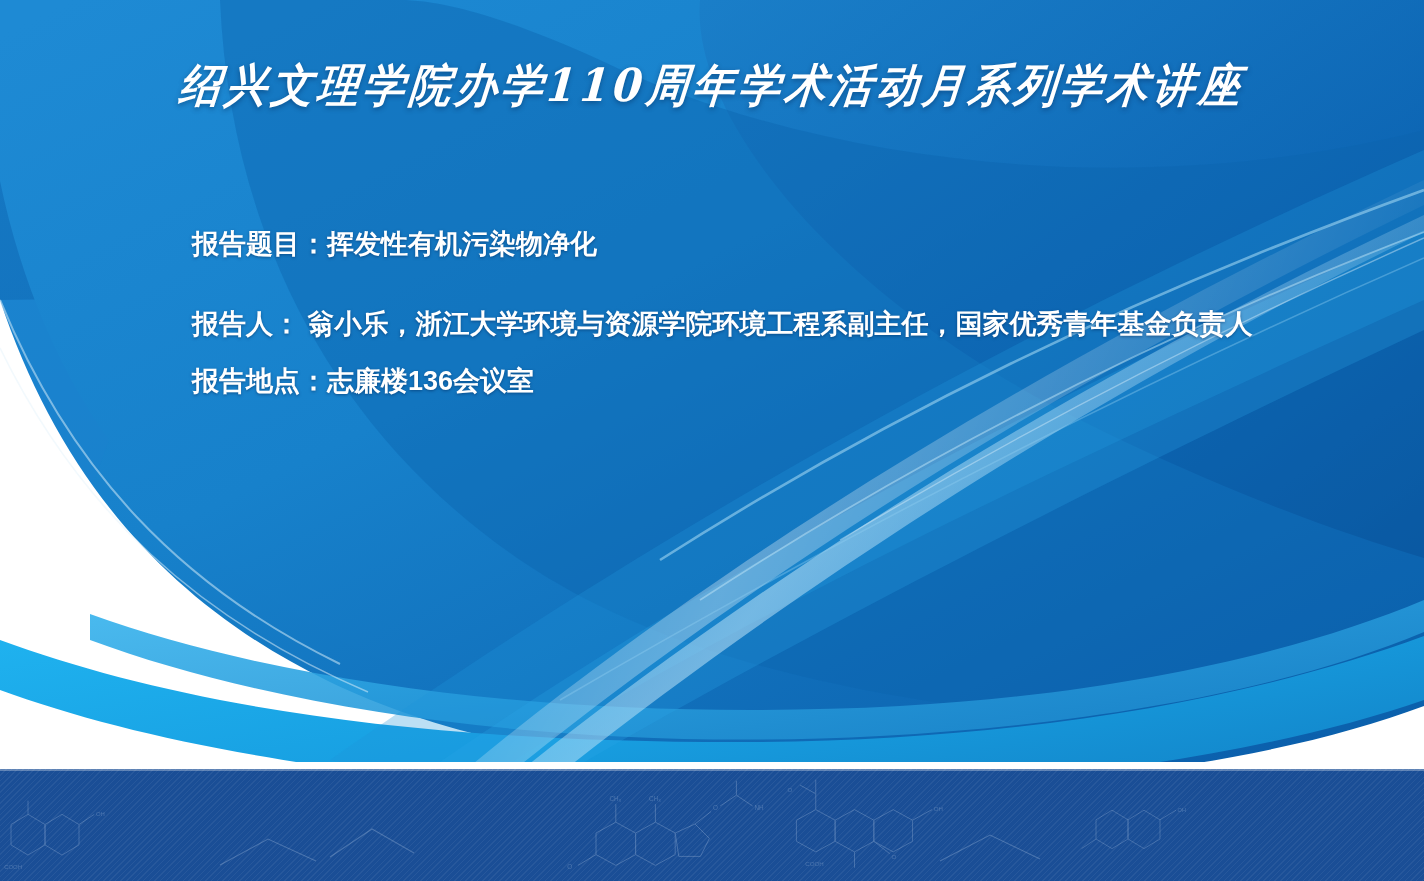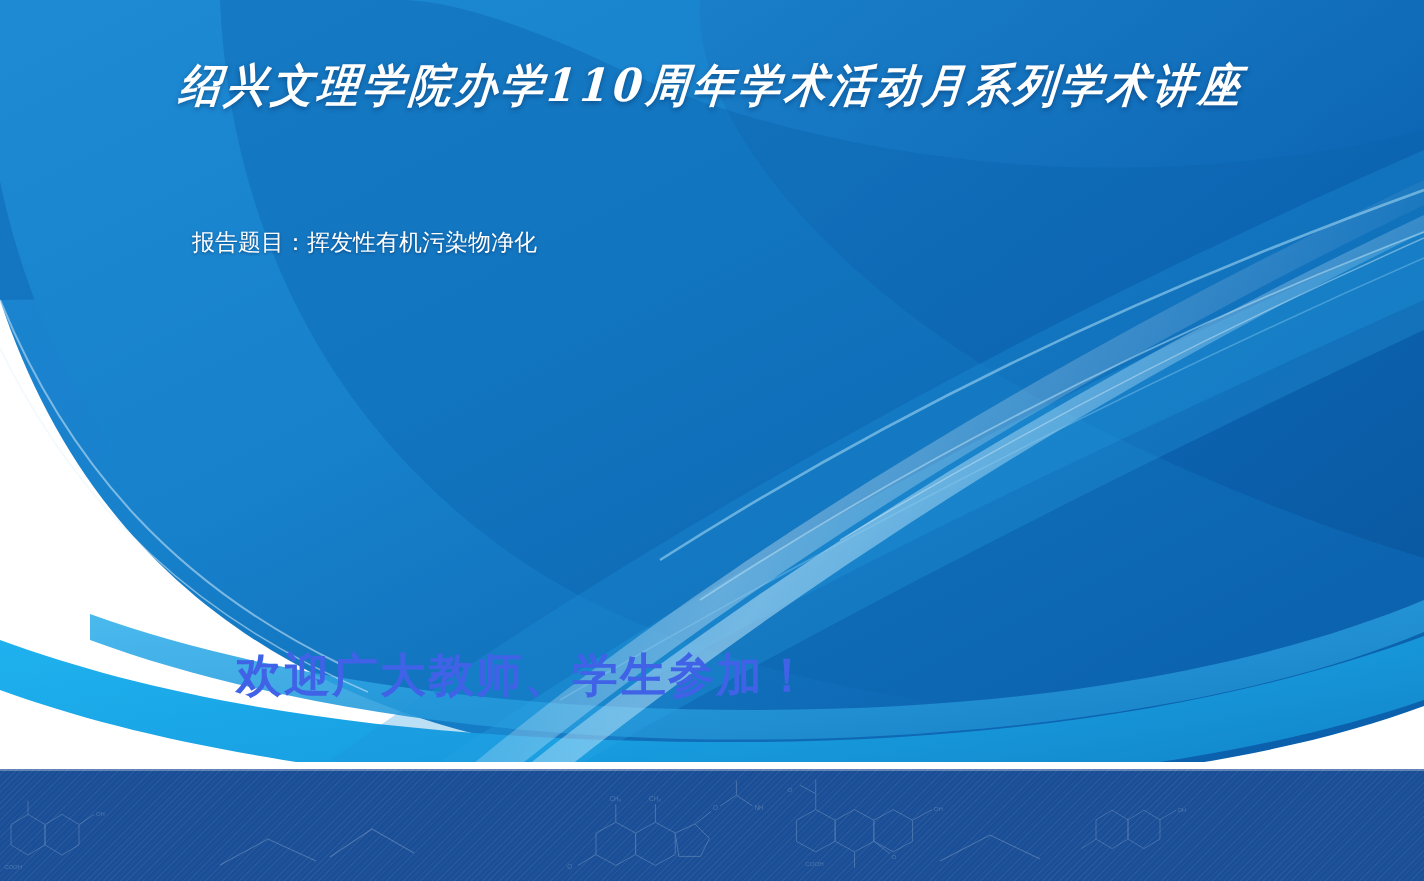--- a/index.html
+++ b/index.html
@@ -54,22 +54,22 @@
   
   .info-block {
     position: absolute;
     left: 192px;
     top: 228px;
     width: 1215px;
     z-index: 5;
   }
   .info-line {
     color: #ffffff;
-    font-size: 23px;
-    font-weight: 400;
+    font-size: 27px;
+    font-weight: 700;
     line-height: 1.25;
     white-space: nowrap;
     text-shadow: 0 1px 3px rgba(0, 40, 90, 0.55);
   }
   .info-line.l-title   { margin-bottom: 46px; }
   .info-line.l-speaker { margin-bottom: 23px; }
   .info-line.l-time    { margin-bottom: 26px; }
   .info-line.l-place   { margin-bottom: 0; }
 
   
@@ -214,25 +214,24 @@
 
     <rect x="0" y="762" width="1424" height="10" fill="#ffffff"></rect>
   </svg>
 
   <div class="title-wrap">
     <span class="title-text">绍兴文理学院办学110周年学术活动月系列学术讲座</span>
   </div>
 
   <div class="info-block">
     <div class="info-line l-title">报告题目：挥发性有机污染物净化</div>
+    <div class="info-line l-speaker">报告人：  翁小乐，浙江大学环境与资源学院环境工程系副主任，国家优秀青年基金负责人</div>
+    <div class="info-line l-place">报告地点：志廉楼136会议室</div>
   </div>
 
-  <div class="welcome-wrap">
-    <span class="welcome-text">欢迎广大教师、学生参加！</span>
-  </div>
 
   <div class="bottom-band">
     <div class="band-top-edge"></div>
     <div class="band-stripes"></div>
     <svg class="band-molecules" viewBox="0 0 1424 112" preserveAspectRatio="none" xmlns="http://www.w3.org/2000/svg">
       <g stroke="#cfe0f5" stroke-width="1.1" fill="none" opacity="0.85">
 
         <g transform="translate(560,10) scale(0.9)">
           <polygon points="40,60 62,48 84,60 84,84 62,96 40,84"></polygon>
           <polygon points="84,60 106,48 128,60 128,84 106,96 84,84"></polygon>

